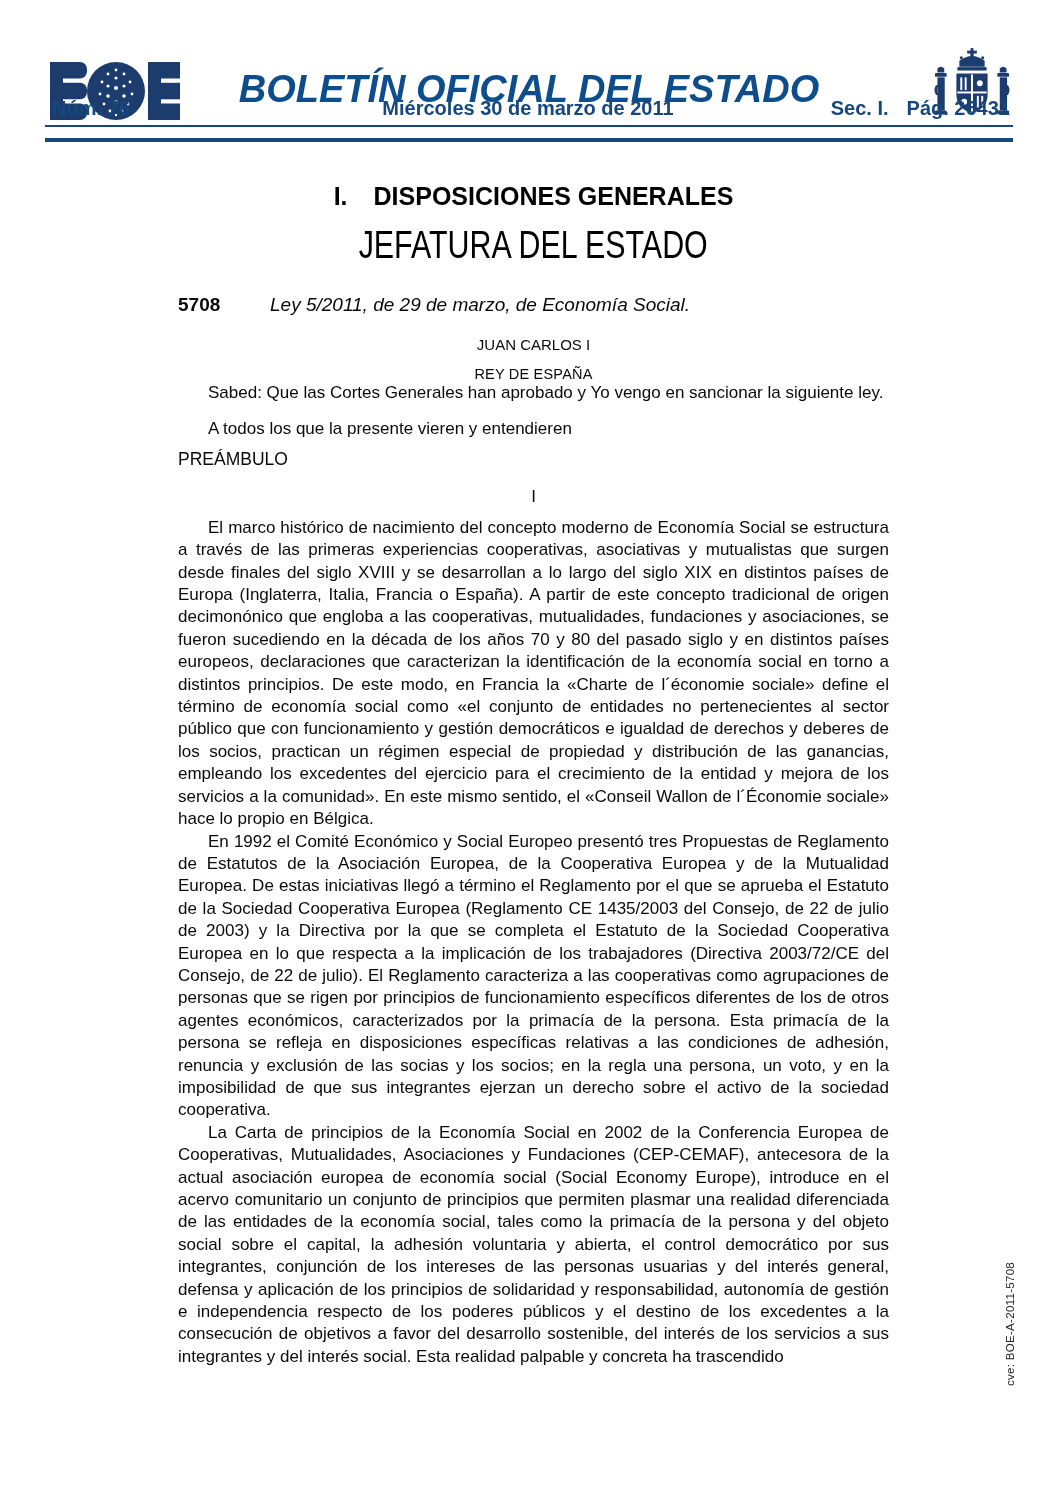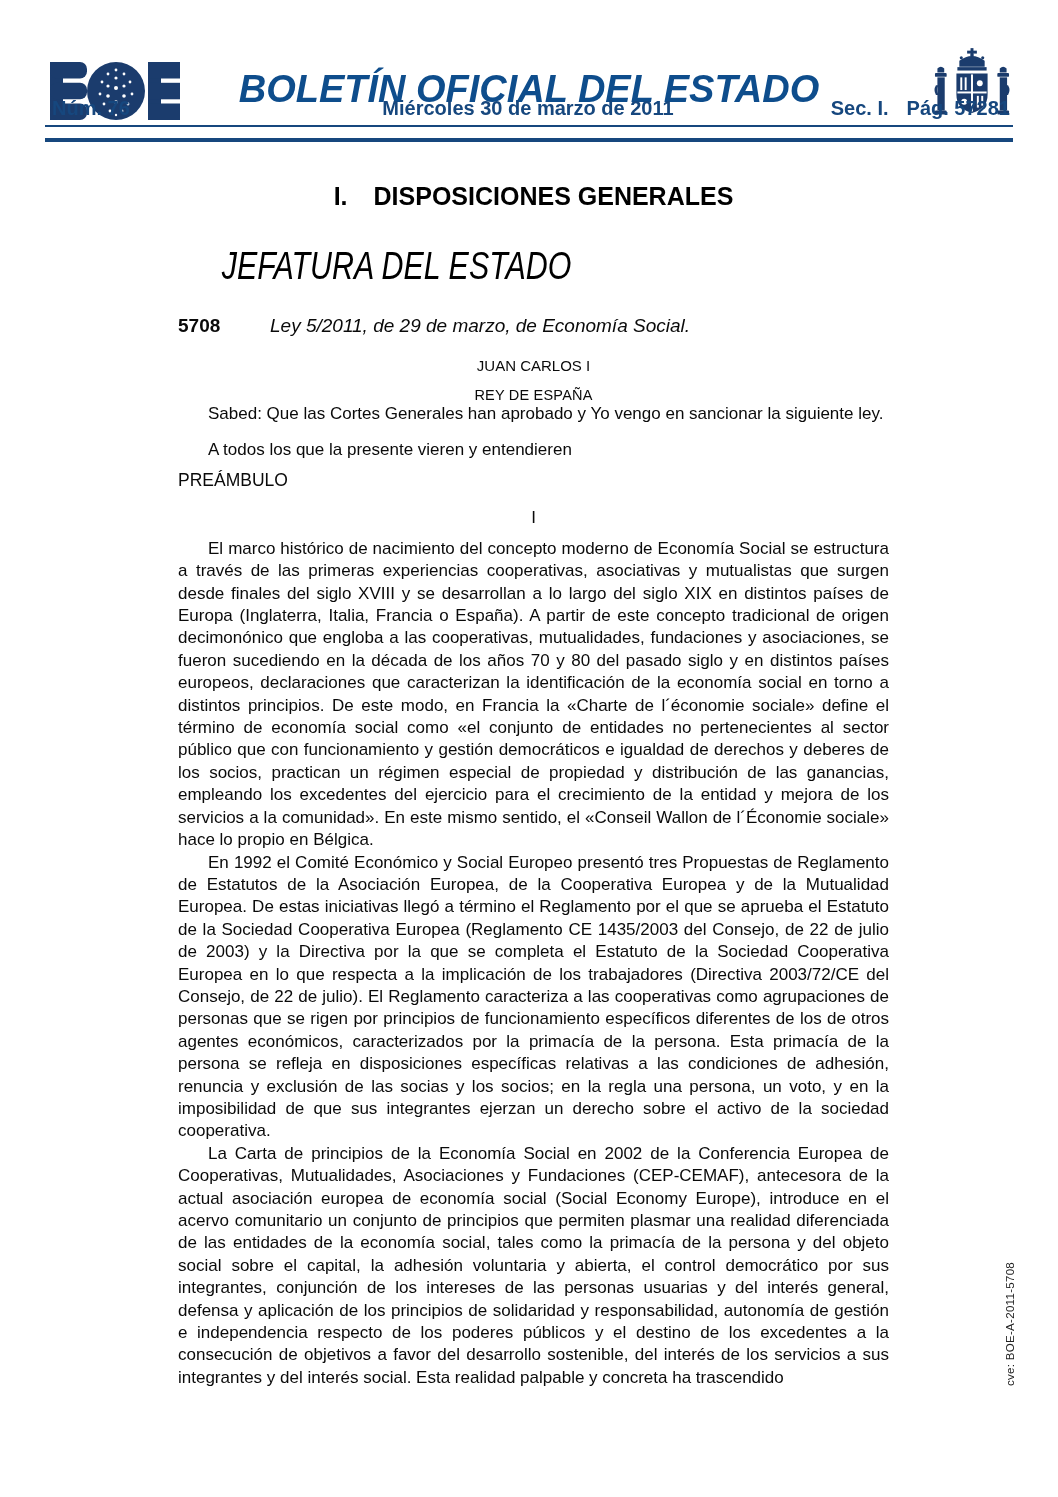--- a/index.html
+++ b/index.html
@@ -56,26 +56,26 @@
     width:711px;
   }
   .section-heading{
     margin-top:40px;
     text-align:center;
     font-size:25px;font-weight:bold;
     color:#000;
   }
   .section-heading .numeral{margin-right:26px;}
   .department-heading{
-    margin-top:33px;
+    margin-top:12px;
+    text-align:center;
     font-size:38px;
     font-weight:normal;
     line-height:44px;
     color:#000;
-    font-style:italic;
   }
   .department-heading .condensed{
     display:inline-block;
     transform:scaleX(0.80);
     transform-origin:center;
     white-space:nowrap;
   }
   .law-row{
     margin-top:27px;
     display:flex;
@@ -201,21 +201,21 @@
       </svg>
     </div>
 
     <div class="rule-thin"></div>
   </div>
 
   <div class="issue-row">
     <span class="issue-num">Núm. 76</span>
     <span class="issue-date">Miércoles 30 de marzo de 2011</span>
     <span class="issue-secpag">
-      <span class="sec">Sec. I.</span><span>Pág. 57281</span>
+      <span class="sec">Sec. I.</span><span>Pág. 26431</span>
     </span>
   </div>
   <div class="rule-thick"></div>
 
   <div class="content">
 
     <div class="section-heading">
       <span class="numeral">I.</span><span>DISPOSICIONES GENERALES</span>
     </div>
 

